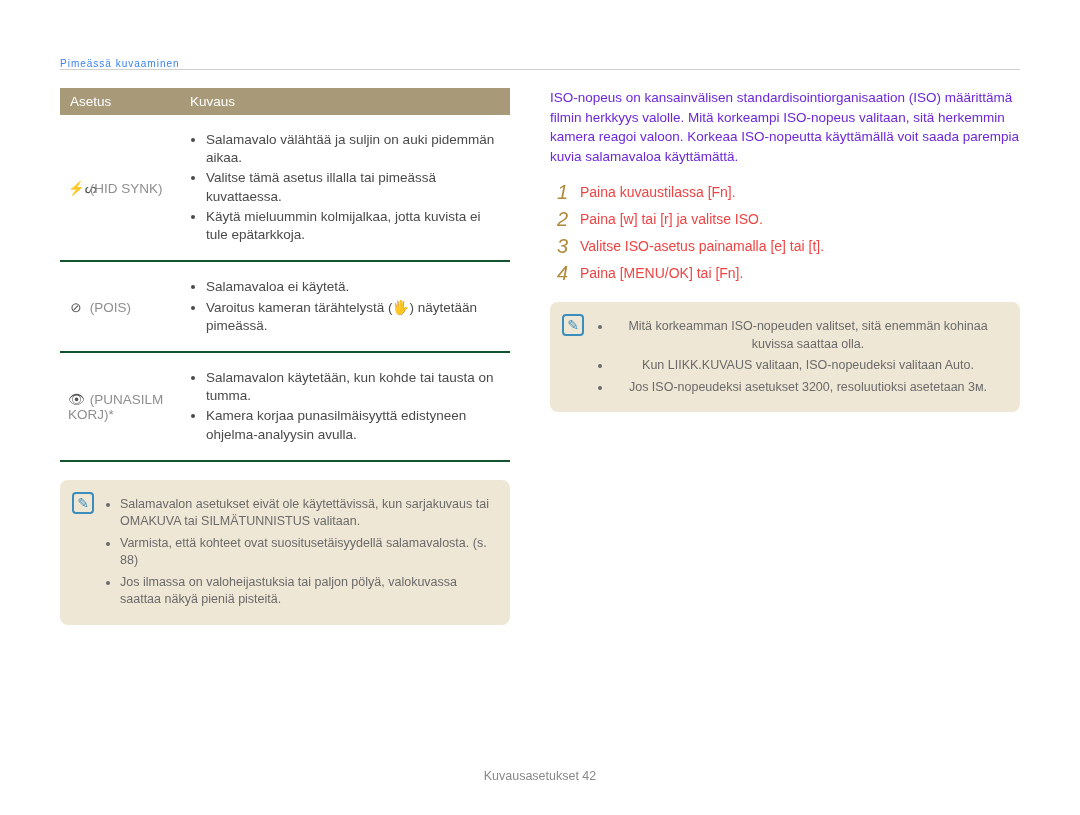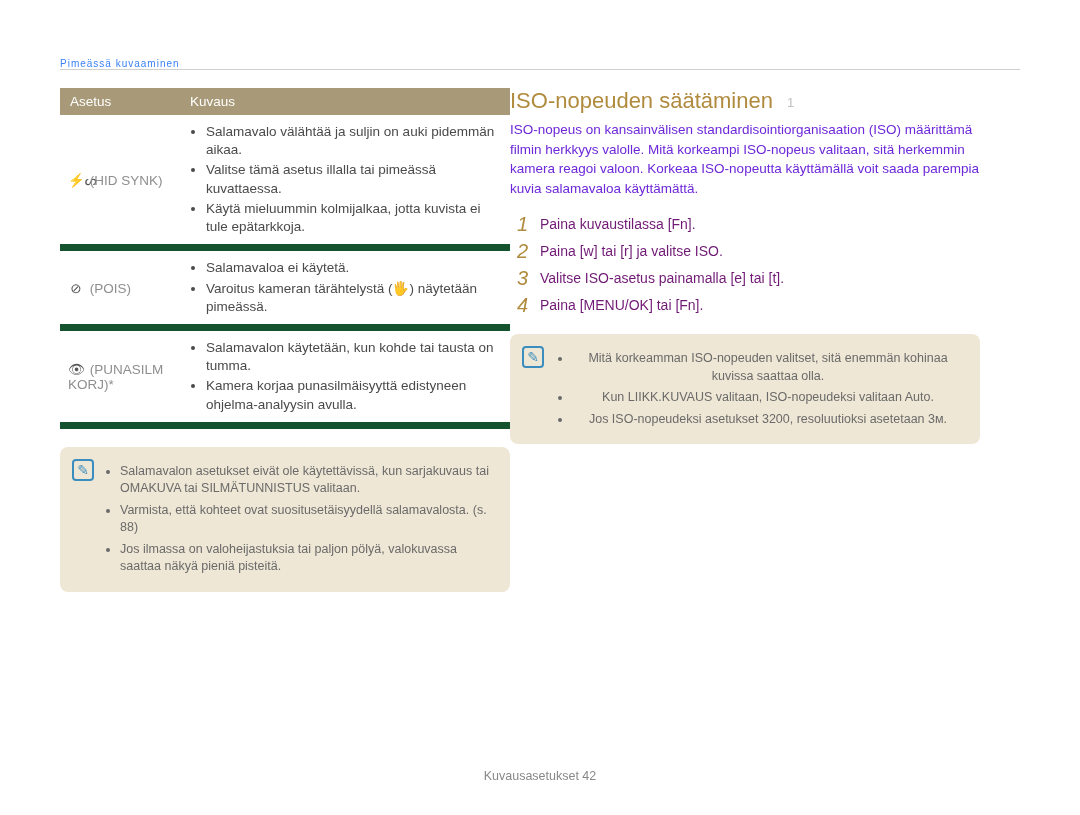--- a/index.html
+++ b/index.html
@@ -19,41 +19,42 @@
     letter-spacing: 1px;
     margin-bottom: 0;
   }
   .hr {
     border: none;
     border-top: 1px solid #d0d0d0;
     margin-bottom: 18px;
   }
   .columns {
     display: flex;
+    gap: 40px;
   }
   .col-left { width: 450px; }
   .col-right { width: 470px; }
 
   table {
     width: 100%;
     border-collapse: collapse;
     font-size: 13.5px;
     color: #4a4a4a;
   }
   th {
     background: #a89a78;
     color: #fff;
     font-weight: normal;
     text-align: left;
     padding: 6px 10px;
   }
   th:first-child { width: 120px; }
   td {
-    border-bottom: 7px solid #14532d;
-    padding: 6px 8px;
+    border-bottom: 2px solid #14532d;
+    padding: 14px 8px;
     vertical-align: middle;
   }
   td:first-child {
     color: #8f8f8f;
     vertical-align: middle;
   }
   ul.cell-list { list-style: disc; padding-left: 18px; }
   ul.cell-list li { margin: 2px 0; line-height: 1.35; }
 
   .icon-glyph {
@@ -126,21 +127,21 @@
   .step-num {
     color: #b08b3e;
     font-size: 20px;
     line-height: 1;
     font-style: italic;
     width: 18px;
     text-align: right;
   }
   .step-text {
     font-size: 14px;
-    color: #701a75;
+    color: #ef4444;
     line-height: 1.5;
   }
 
   .tip-box-right {
     background: #efe7d5;
     border-radius: 8px;
     padding: 12px 16px 12px 46px;
     margin-top: 18px;
     position: relative;
     font-size: 12.5px;
@@ -233,24 +234,20 @@
       <div class="tip-icon">✎</div>
       <ul>
         <li>Salamavalon asetukset eivät ole käytettävissä, kun sarjakuvaus tai OMAKUVA tai SILMÄTUNNISTUS valitaan.</li>
         <li>Varmista, että kohteet ovat suositusetäisyydellä salamavalosta. (s. 88)</li>
         <li>Jos ilmassa on valoheijastuksia tai paljon pölyä, valokuvassa saattaa näkyä pieniä pisteitä.</li>
       </ul>
     </div>
   </div>
 
   <div class="col-right">
-    <div class="right-heading">
-      <span>ISO-nopeuden säätäminen</span>
-      <span class="sub">1</span>
-    </div>
     <div class="right-intro">ISO-nopeus on kansainvälisen standardisointiorganisaation (ISO) määrittämä filmin herkkyys valolle. Mitä korkeampi ISO-nopeus valitaan, sitä herkemmin kamera reagoi valoon. Korkeaa ISO-nopeutta käyttämällä voit saada parempia kuvia salamavaloa käyttämättä.</div>
 
     <div class="steps">
       <div class="step">
         <div class="step-num">1</div>
         <div class="step-text">Paina kuvaustilassa [Fn].</div>
       </div>
       <div class="step">
         <div class="step-num">2</div>
         <div class="step-text">Paina [w] tai [r] ja valitse ISO.</div>

